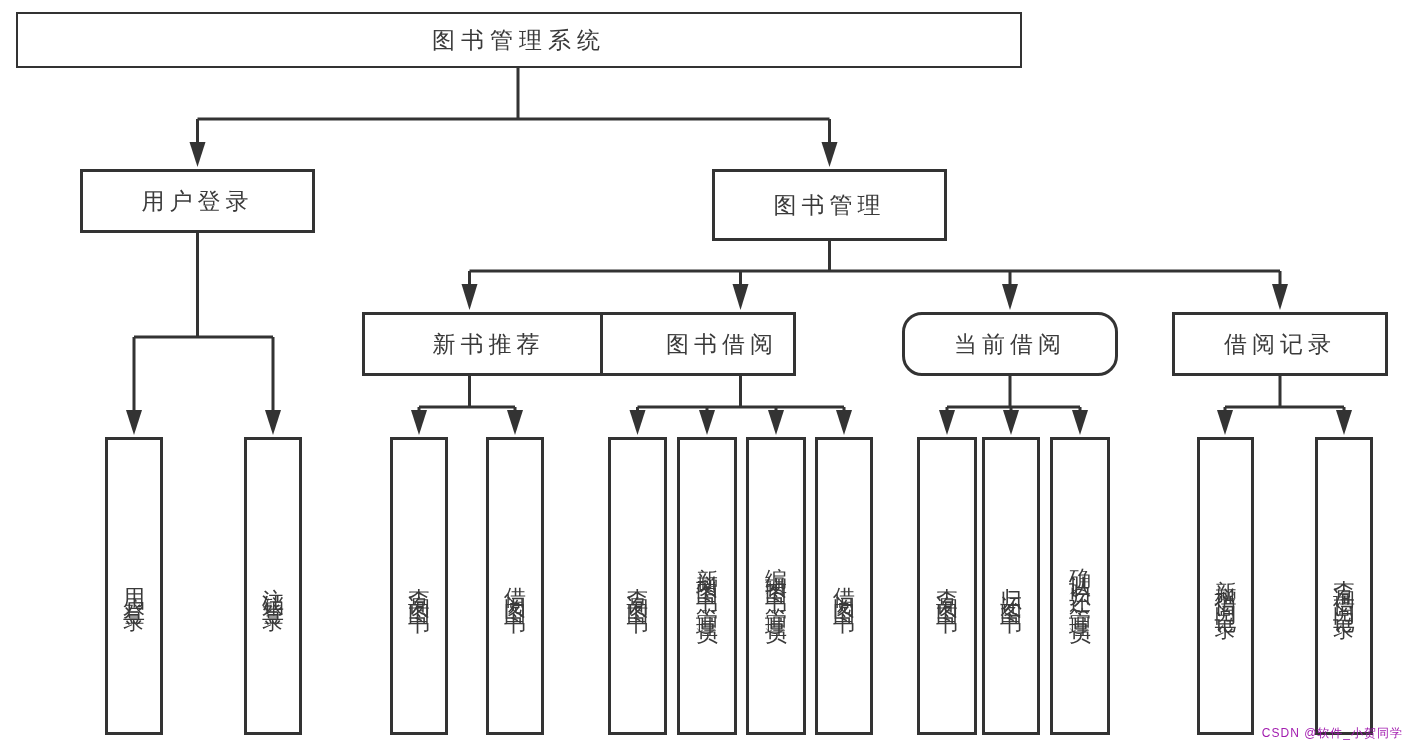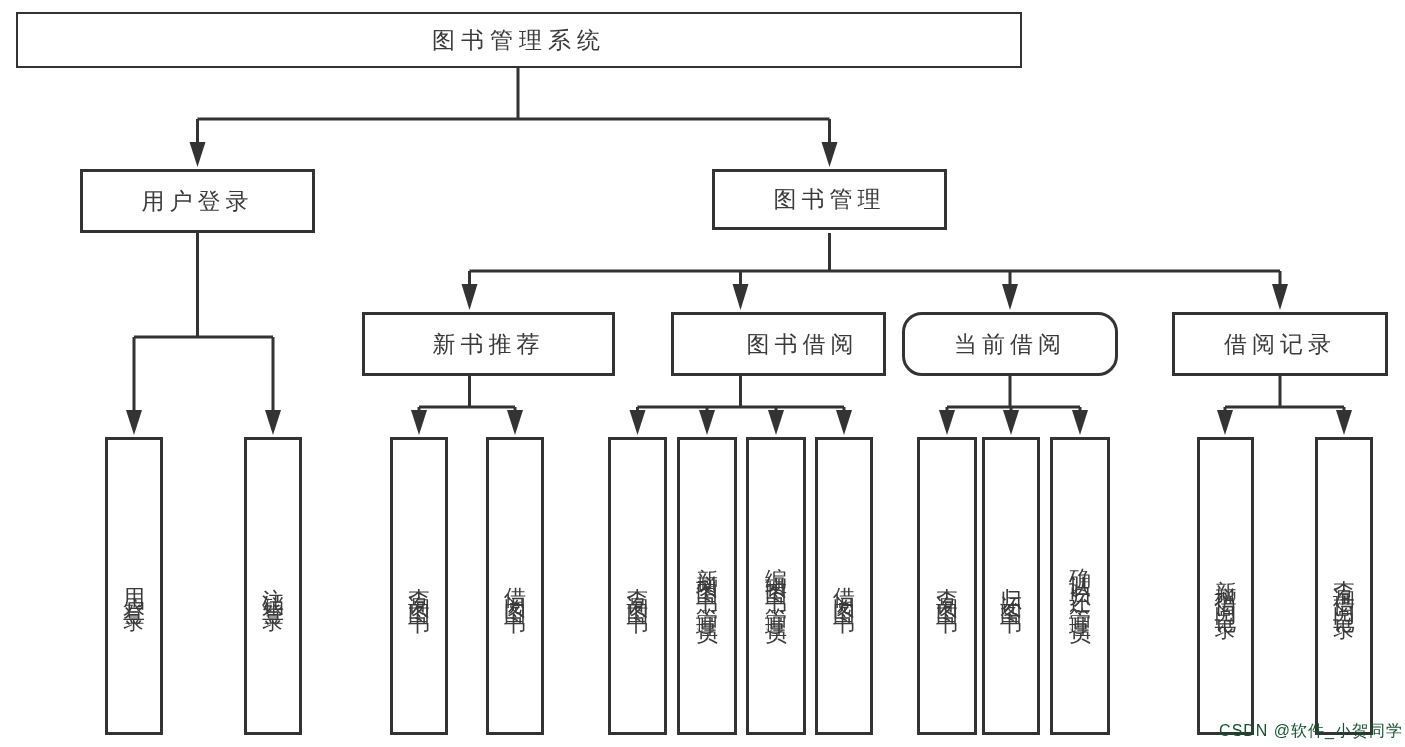--- a/index.html
+++ b/index.html
@@ -39,22 +39,22 @@
   .box-v {
     font-size: 22px;
     writing-mode: vertical-rl;
     letter-spacing: 8px;
     line-height: 1;
   }
   .watermark {
     position: absolute;
     right: 2px;
     bottom: 5px;
-    font-size: 16px;
-    color: #14532d;
+    font-size: 12px;
+    color: #a21caf;
     letter-spacing: 1px;
     z-index: 10;
     white-space: nowrap;
   }
   .cline { stroke: #333333; stroke-width: 3; fill: none; }
   .chead { fill: #333333; stroke: none; }
 </style>
 </head>
 <body>
 
@@ -106,24 +106,24 @@
     <g>
       <path class="cline" d="M1280,376 V407 M1225,407 H1344 M1225,407 V412 M1344,407 V412"></path>
       <polygon class="chead" points="1217,410 1233,410 1225,435"></polygon>
       <polygon class="chead" points="1336,410 1352,410 1344,435"></polygon>
     </g>
   </svg>
 
   <div class="box box-root" style="left:16px; top:12px; width:1006px; height:56px;">图书管理系统</div>
 
   <div class="box box-h" style="left:80px; top:169px; width:235px; height:64px;">用户登录</div>
-  <div class="box box-h" style="left:712px; top:169px; width:235px; height:61px;">图书管理</div>
+  <div class="box box-h" style="left:712px; top:169px; width:235px; height:72px;">图书管理</div>
 
   <div class="box box-h" style="left:362px; top:312px; width:253px; height:64px;">新书推荐</div>
-  <div class="box box-h" style="left:671px; top:312px; width:215px; height:64px;padding-left:48px;">图书借阅</div>
+  <div class="box box-h" style="left:600px; top:312px; width:196px; height:64px;padding-left:48px;">图书借阅</div>
   <div class="box box-h" style="left:902px; top:312px; width:216px; height:64px;border-radius:20px;">当前借阅</div>
   <div class="box box-h" style="left:1172px; top:312px; width:216px; height:64px;">借阅记录</div>
 
   <div class="box box-v" style="left:105px; top:437px; width:58px; height:298px;">用户登录</div>
   <div class="box box-v" style="left:244px; top:437px; width:58px; height:298px;">注销登录</div>
 
   <div class="box box-v" style="left:390px; top:437px; width:58px; height:298px;">查询图书</div>
   <div class="box box-v" style="left:486px; top:437px; width:58px; height:298px;">借阅图书</div>
 
   <div class="box box-v" style="left:608px; top:437px; width:59px; height:298px;">查询图书</div>

